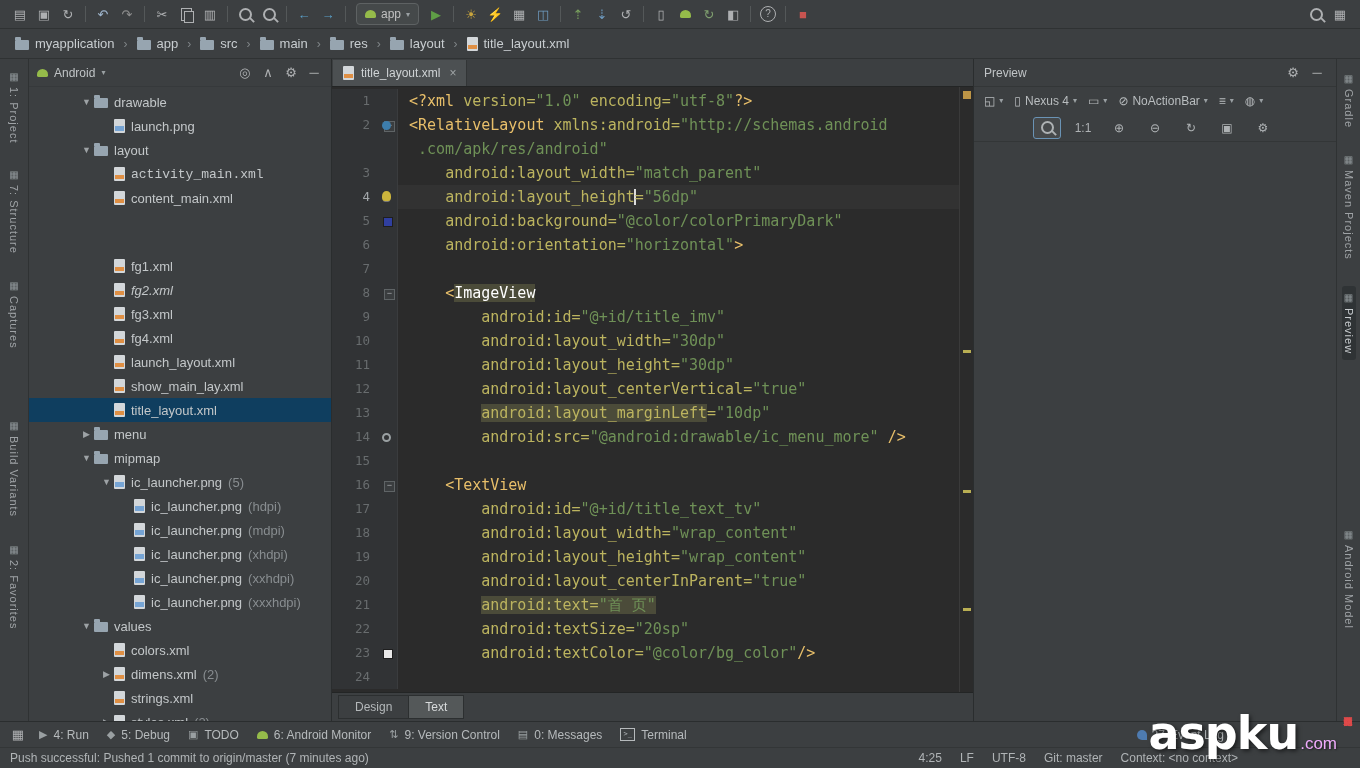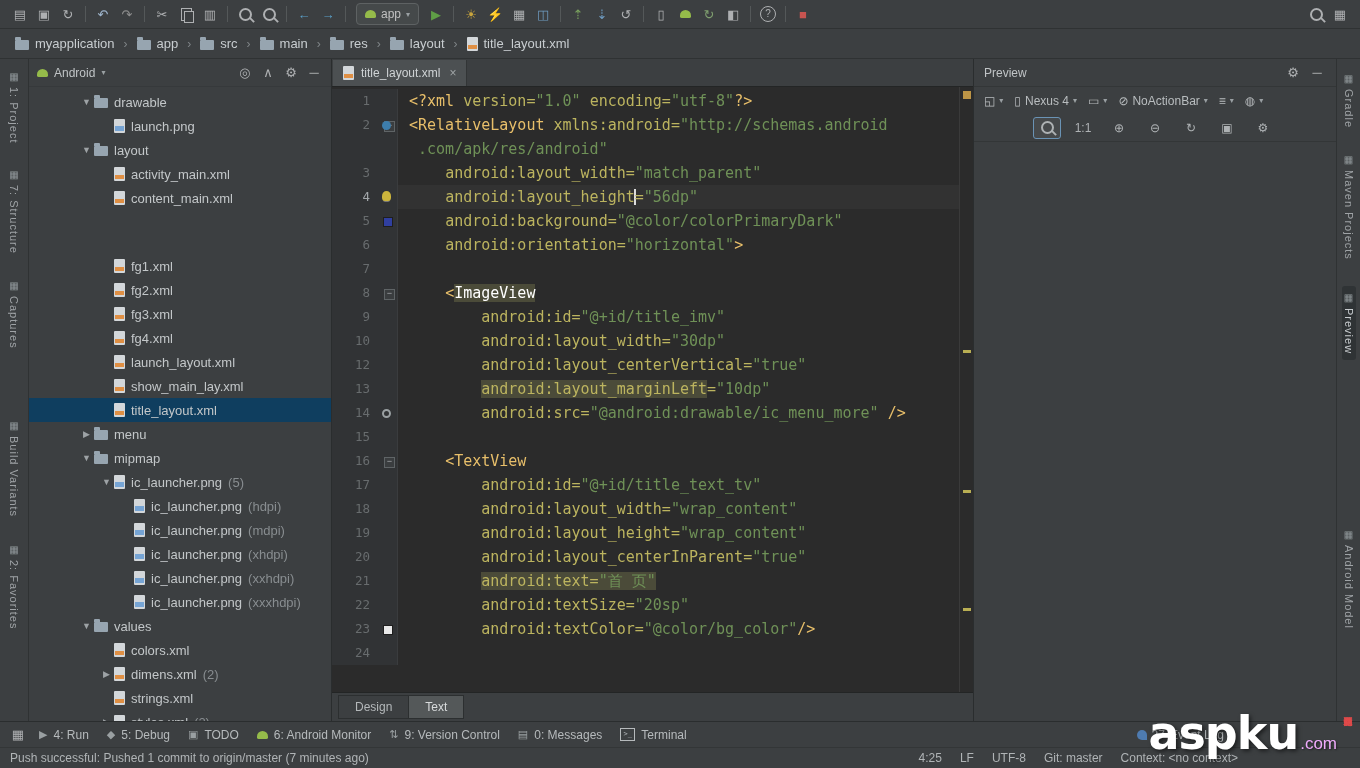--- a/index.html
+++ b/index.html
@@ -329,36 +329,36 @@
           <div class="tree-row" style="padding-left: 70px;">
             <span class="tree-arrow"></span>
             <span class="ic-png"></span>
             <span class="tree-label">launch.png</span>
           </div>
           <div class="tree-row" style="padding-left: 50px;">
             <span class="tree-arrow">▼</span>
             <span class="ic-folder"></span>
             <span class="tree-label">layout</span>
           </div>
-          <div class="tree-row" style="padding-left: 70px;">
+          <div class="tree-row" style="padding-left: 70px; font-family: Liberation Mono, monospace;">
             <span class="tree-arrow"></span>
             <span class="ic-xml"></span>
             <span class="tree-label">activity_main.xml</span>
           </div>
           <div class="tree-row" style="padding-left: 70px;">
             <span class="tree-arrow"></span>
             <span class="ic-xml"></span>
             <span class="tree-label">content_main.xml</span>
           </div>
           <div class="tree-row" style="padding-left: 70px; margin-top: 44px;">
             <span class="tree-arrow"></span>
             <span class="ic-xml"></span>
             <span class="tree-label">fg1.xml</span>
           </div>
-          <div class="tree-row" style="padding-left: 70px;">
+          <div class="tree-row" style="padding-left: 70px; font-style: italic;">
             <span class="tree-arrow"></span>
             <span class="ic-xml"></span>
             <span class="tree-label">fg2.xml</span>
           </div>
           <div class="tree-row" style="padding-left: 70px;">
             <span class="tree-arrow"></span>
             <span class="ic-xml"></span>
             <span class="tree-label">fg3.xml</span>
           </div>
           <div class="tree-row" style="padding-left: 70px;">
@@ -528,20 +528,25 @@
             </div>
             <div class="code-row">
               <span class="g-num">9</span>
               <span class="g-ic"></span>
               <span class="code-rest"><span class="tk-p">        </span><span class="tk-a">android:id=</span><span class="tk-v">"@+id/title_imv"</span></span>
             </div>
             <div class="code-row">
               <span class="g-num">10</span>
               <span class="g-ic"></span>
               <span class="code-rest"><span class="tk-p">        </span><span class="tk-a">android:layout_width=</span><span class="tk-v">"30dp"</span></span>
+            </div>
+            <div class="code-row">
+              <span class="g-num">11</span>
+              <span class="g-ic"></span>
+              <span class="code-rest"><span class="tk-p">        </span><span class="tk-a">android:layout_height=</span><span class="tk-v">"30dp"</span></span>
             </div>
             <div class="code-row">
               <span class="g-num">12</span>
               <span class="g-ic"></span>
               <span class="code-rest"><span class="tk-p">        </span><span class="tk-a">android:layout_centerVertical=</span><span class="tk-v">"true"</span></span>
             </div>
             <div class="code-row">
               <span class="g-num">13</span>
               <span class="g-ic"></span>
               <span class="code-rest"><span class="tk-p">        </span><span class="tk-ah">android:layout_marginLeft</span><span class="tk-a">=</span><span class="tk-v">"10dp"</span></span>

